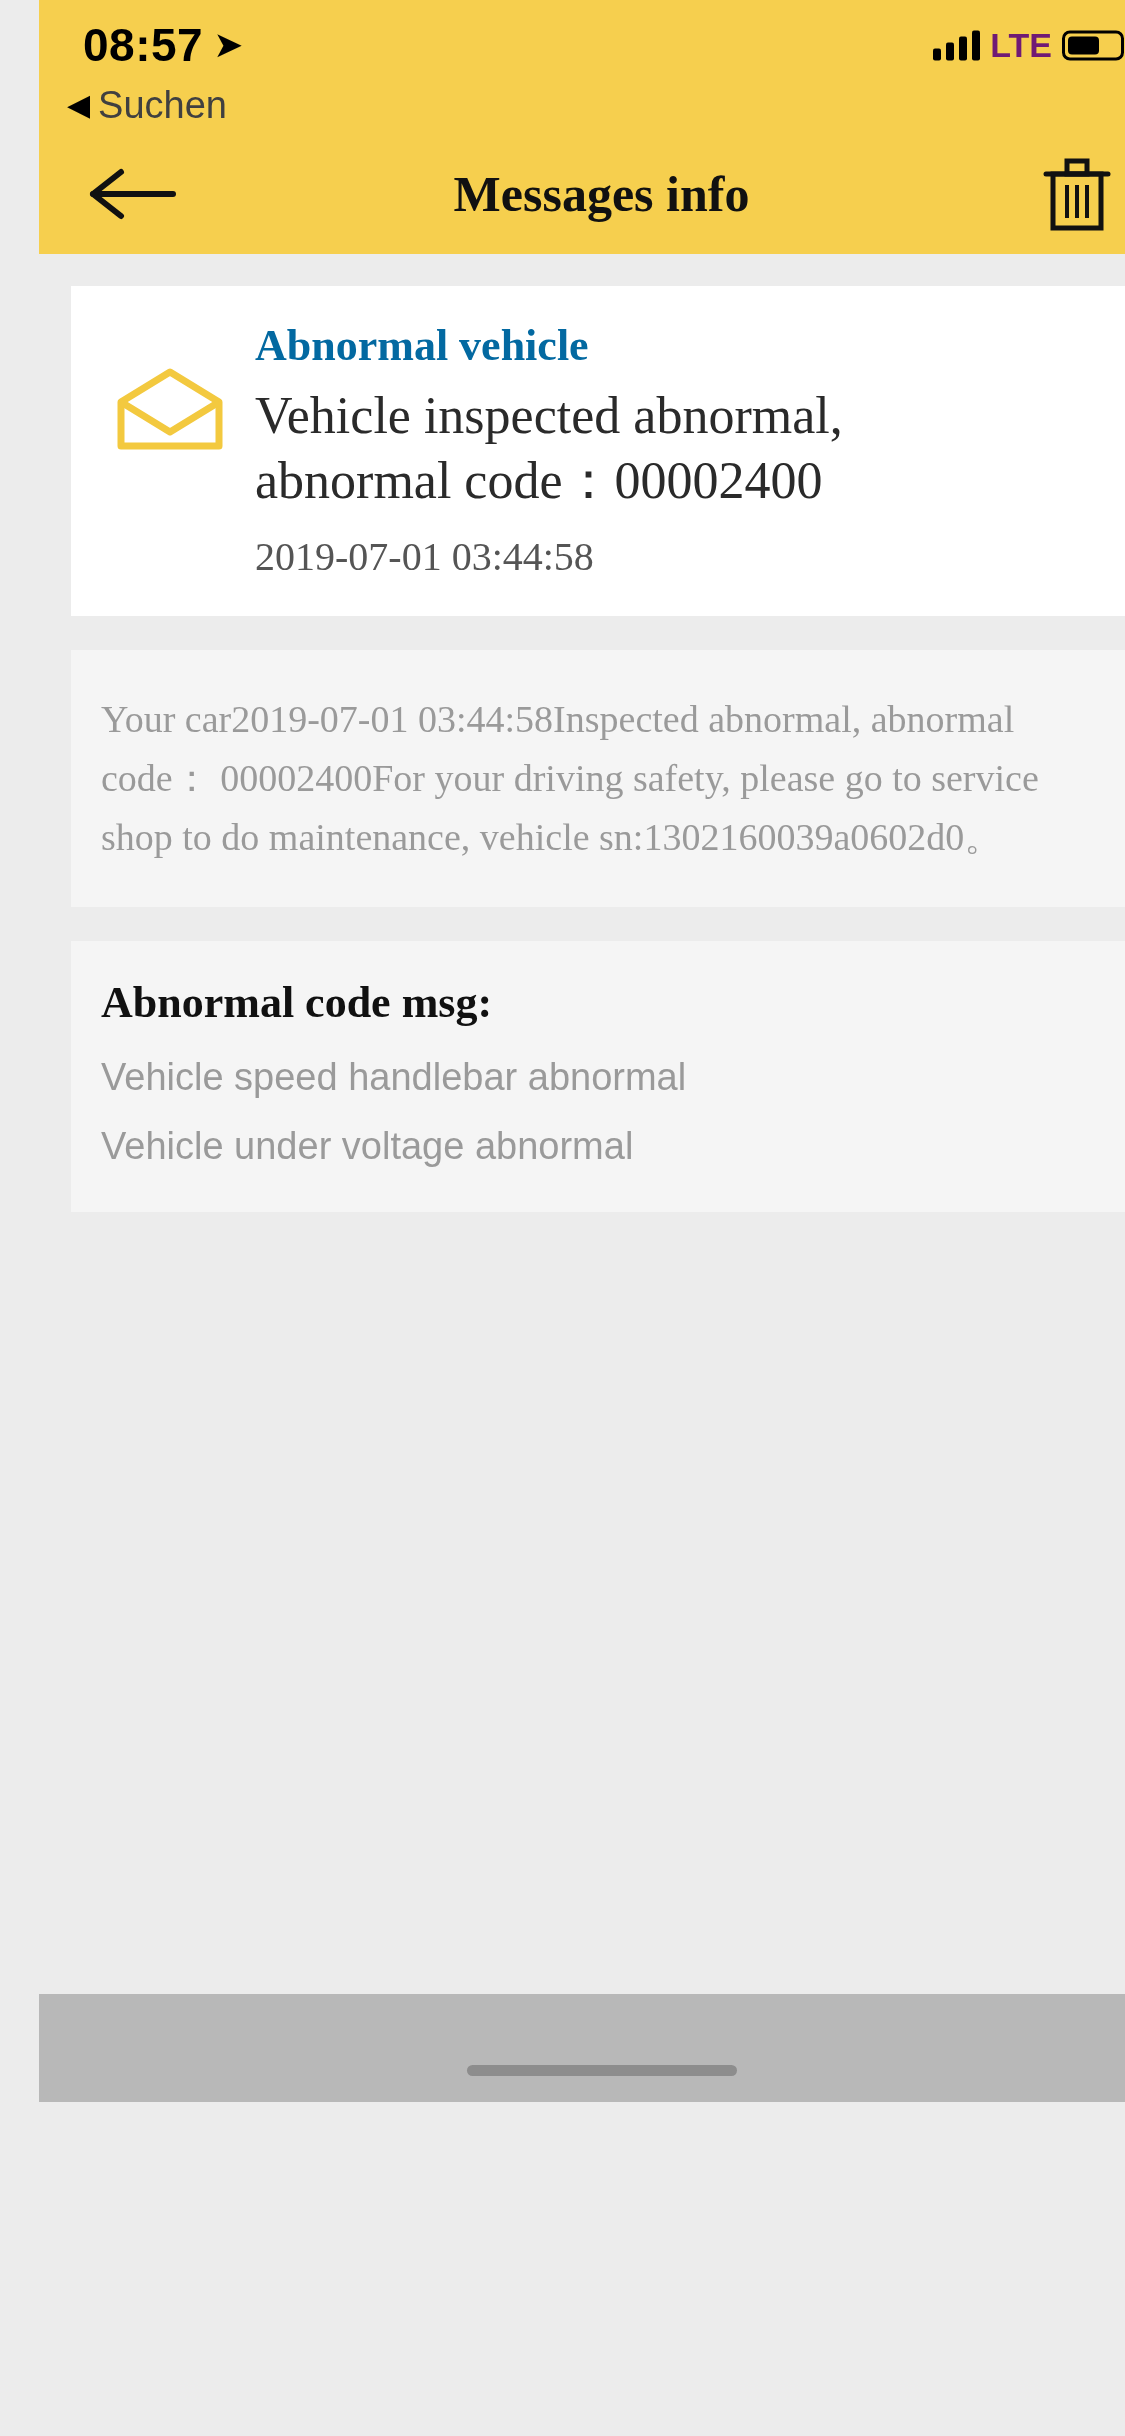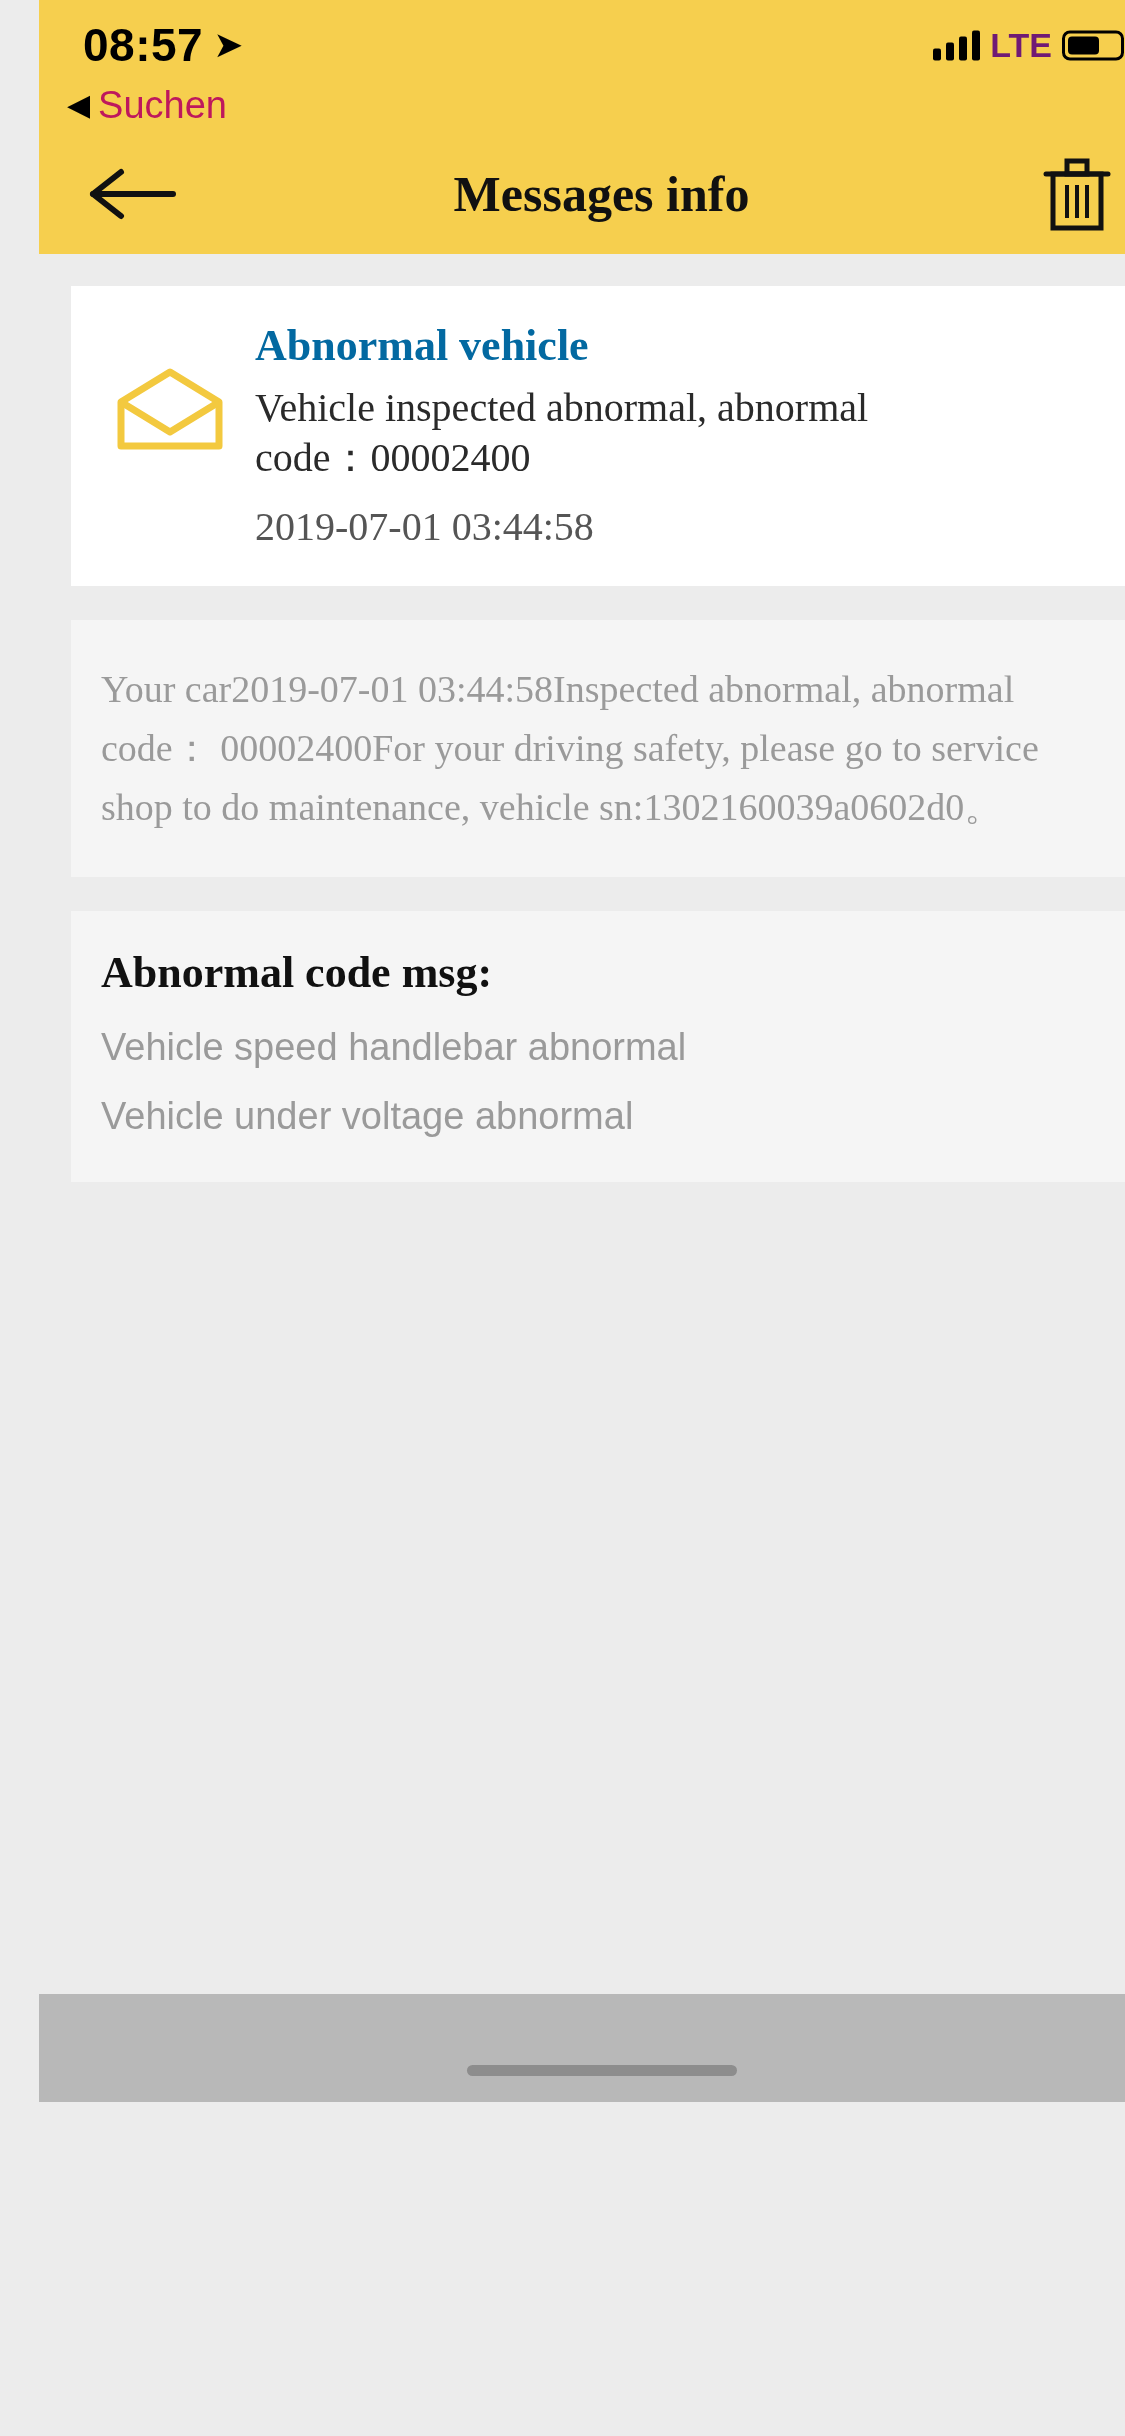--- a/index.html
+++ b/index.html
@@ -89,21 +89,21 @@
     padding: 0 28px;
   }
   .back-app-row .tri {
     font-size: 30px;
     color: #000;
     margin-right: 8px;
     line-height: 1;
   }
   .back-app-label {
     font-size: 38px;
-    color: #be185d;
+    color: #404040;
   }
 
   .navbar {
     position: relative;
     height: 120px;
     display: flex;
     align-items: center;
     justify-content: center;
   }
   .nav-title {
@@ -152,21 +152,21 @@
   }
   .msg-texts { flex: 1 1 auto; padding-left: 6px; }
   .msg-title {
     font-size: 44px;
     font-weight: bold;
     color: #0369a1;
     font-family: "Liberation Serif", serif;
     margin-bottom: 12px;
   }
   .msg-body {
-    font-size: 40px;
+    font-size: 52px;
     color: #2a2a2a;
     font-family: "Liberation Serif", serif;
     line-height: 1.25;
     max-width: 700px;
   }
   .msg-time {
     margin-top: 20px;
     font-size: 40px;
     color: #555;
     font-family: Liberation Serif, serif;

